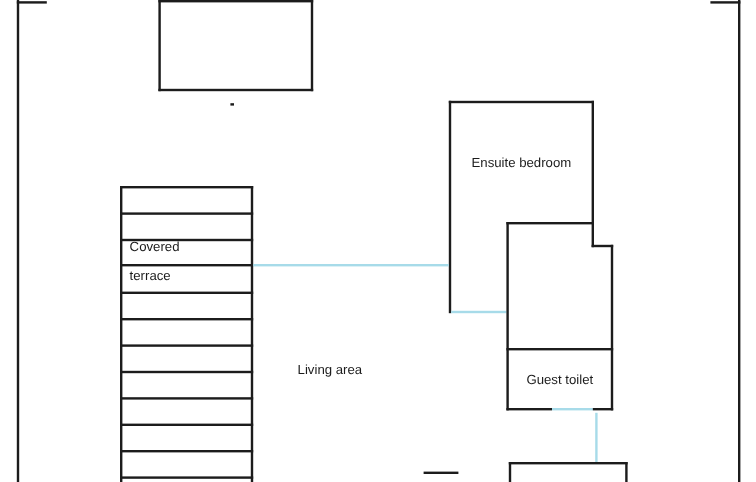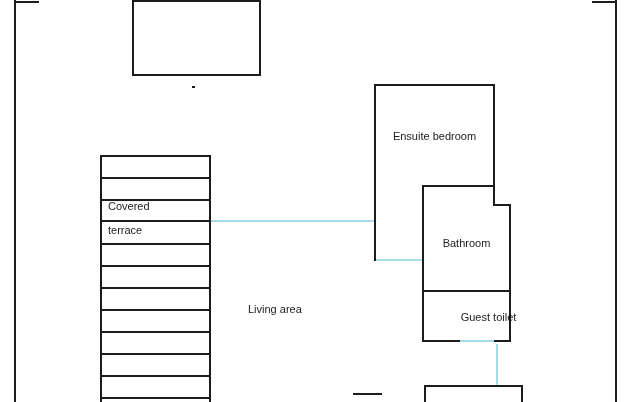--- a/index.html
+++ b/index.html
@@ -84,19 +84,18 @@
   <div class="wall" style="left:100px; top:331px; width:111px; height:2px;"></div>
   <div class="wall" style="left:100px; top:353px; width:111px; height:2px;"></div>
   <div class="wall" style="left:100px; top:375px; width:111px; height:2px;"></div>
   <div class="wall" style="left:100px; top:397px; width:111px; height:2px;"></div>
 
   <div class="door" style="left:211px; top:220px; width:163px; height:2px;"></div>
 
   <div class="wall" style="left:353px; top:393px; width:29px; height:2px;"></div>
 
   <div class="room-label centered" style="left:374px; top:130px; width:121px;">Ensuite bedroom</div>
-  <div class="room-label centered" style="left:422px; top:237px; width:89px;">Bathroom</div>
-  <div class="room-label centered" style="left:444px; top:311px; width:89px;">Guest toilet</div>
+  <div class="room-label centered" style="left:422px; top:311px; width:89px;">Guest toilet</div>
   <div class="room-label" style="left:108px; top:200px;">Covered</div>
   <div class="room-label" style="left:108px; top:224px;text-align:right;">terrace</div>
   <div class="room-label" style="left:248px; top:303px;">Living area</div>
 
 </div>
 
 </body></html>

